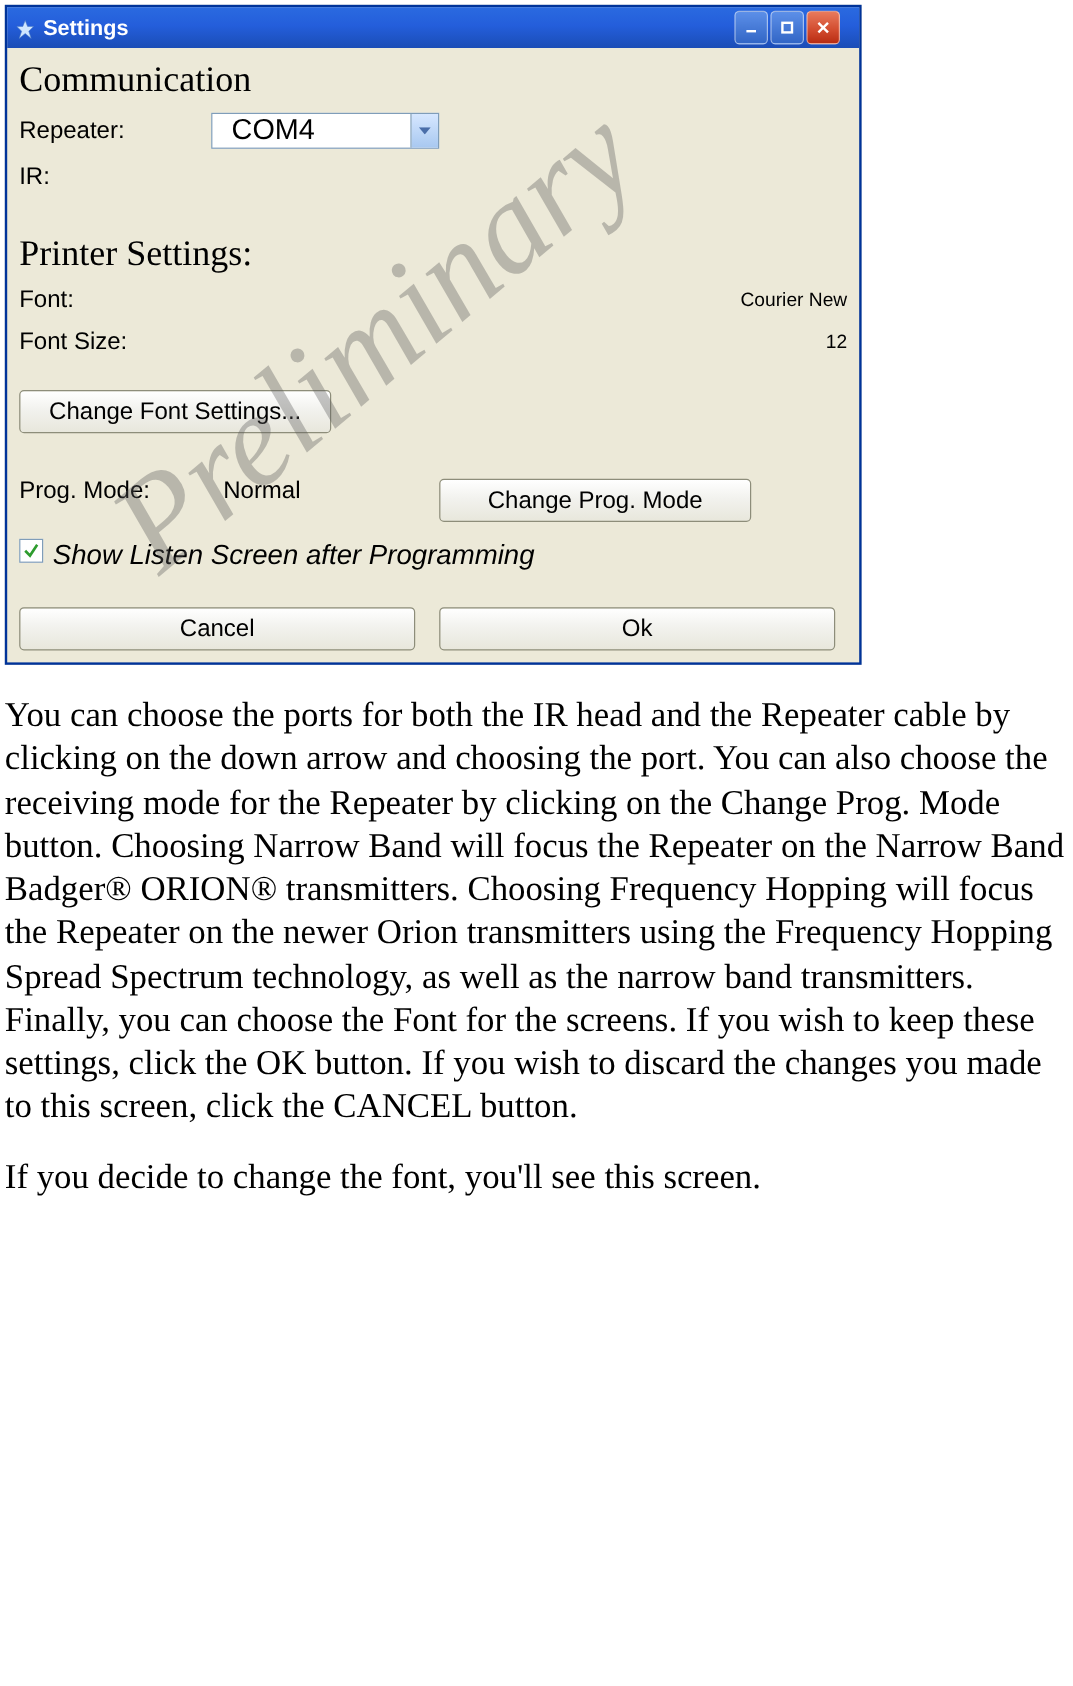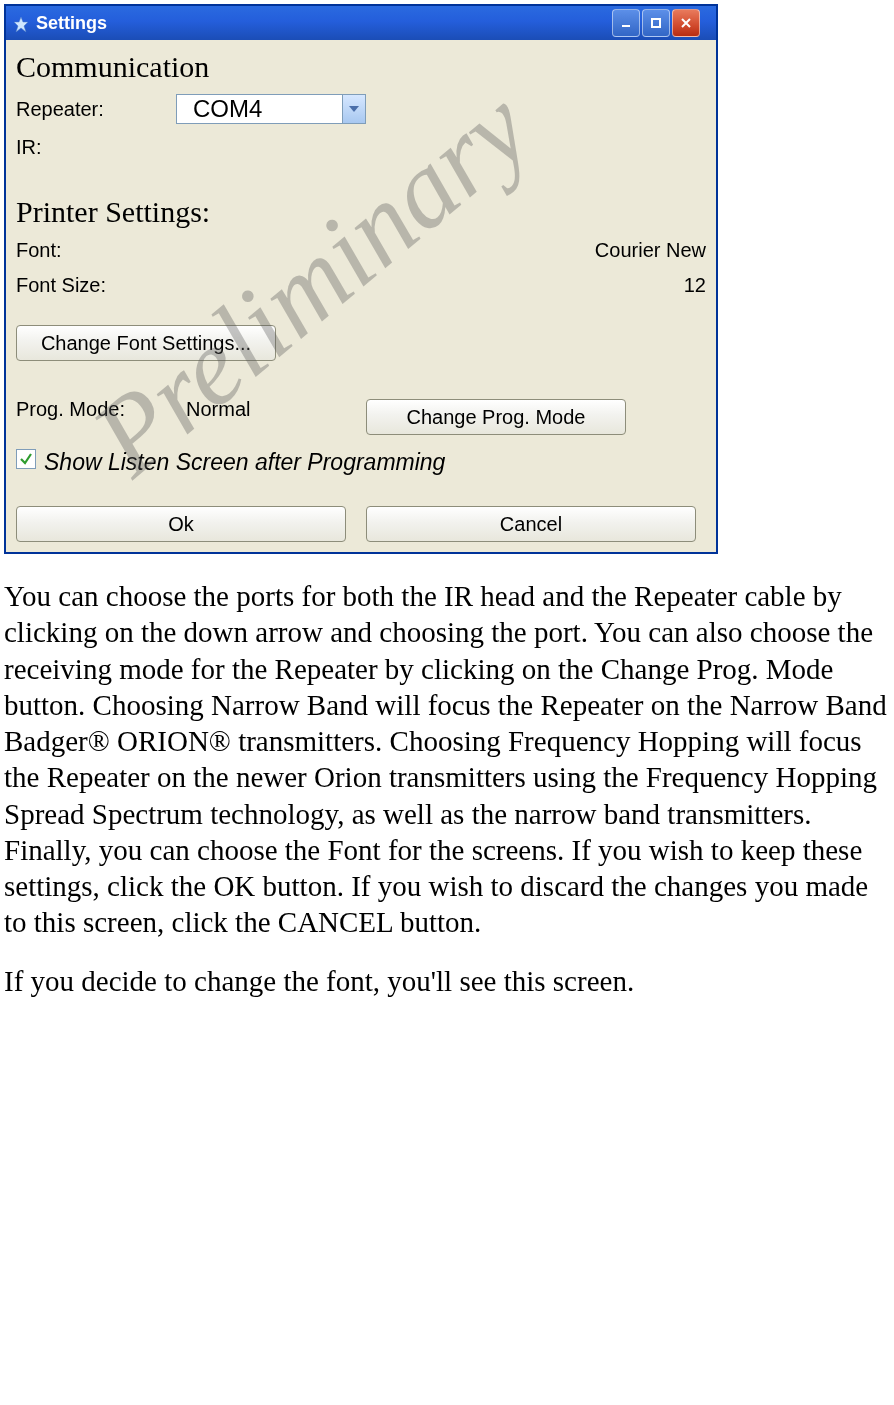--- a/index.html
+++ b/index.html
@@ -98,21 +98,21 @@
     font-size: 24px;
   }
   .combo .arrow {
     width: 22px;
     height: 28px;
     background: linear-gradient(to bottom,#d6e7ff 0%, #a8c8f0 100%);
     border-left:1px solid #7f9db9;
     display:flex;align-items:center;justify-content:center;
   }
   .arrow svg { display:block;}
-  .value-text { font-size: 20px; }
+  .value-text { font-size: 16px; }
   .btn {
     min-width: 250px;
     height: 36px;
     background: linear-gradient(to bottom,#ffffff 0%,#f2f2ee 45%,#e8e7dc 100%);
     border:1px solid #8d8d7a;
     border-radius:4px;
     font-family: Liberation Sans, sans-serif;
     font-size: 20px;
     display:flex;
     align-items:center;
@@ -252,22 +252,22 @@
       <div class="check-row">
         <span class="checkbox">
           <svg width="14" height="14" viewBox="0 0 14 14">
               <path d="M2 7 L6 11 L12 2" fill="none" stroke="#2e9c2e" stroke-width="2.2"></path>
             </svg>
         </span>
         <span>Show Listen Screen after Programming</span>
       </div>
 
       <div class="button-row">
+        <div class="btn wide">Cancel</div>
         <div class="btn wide">Ok</div>
-        <div class="btn wide">Cancel</div>
       </div>
     </div>
   </div>
 
   <div class="doc-text">
     <p>You can choose the ports for both the IR head and the Repeater cable  by clicking on the down arrow and choosing the port.  You can also choose the receiving mode for the Repeater by clicking on the Change Prog. Mode button.  Choosing Narrow Band will focus the Repeater on the Narrow Band Badger® ORION® transmitters.  Choosing Frequency Hopping will focus the Repeater on the newer Orion transmitters using the Frequency Hopping Spread Spectrum technology, as well as the narrow band transmitters.  Finally, you can choose the Font for the screens.  If you wish to keep these settings, click the OK button.  If you wish to discard the changes you made to this screen, click the CANCEL button.</p>
     <p>If you decide to change the font, you'll see this screen.</p>
   </div>
 
   <div class="watermark">Preliminary</div>

